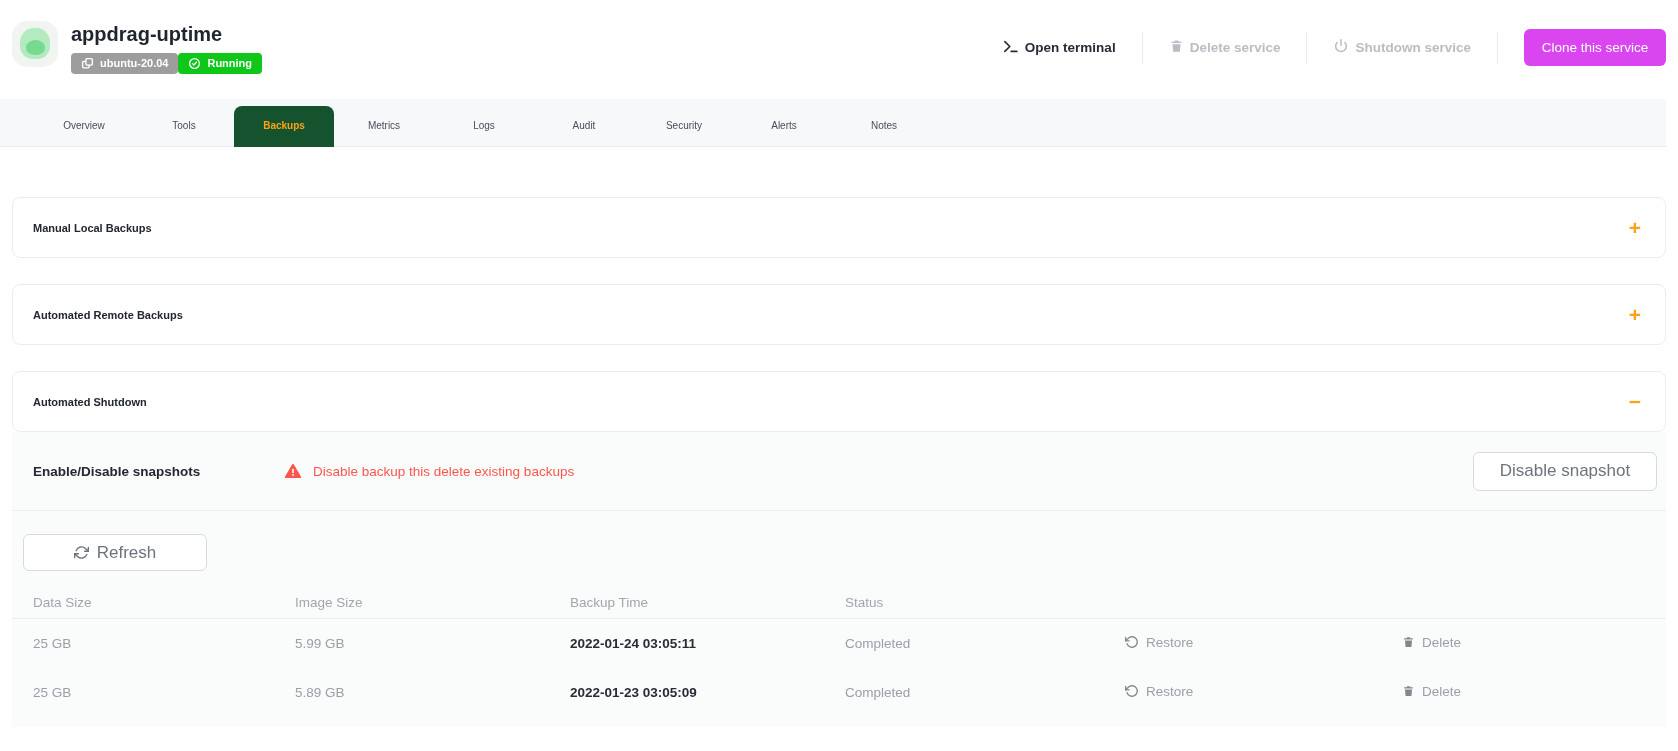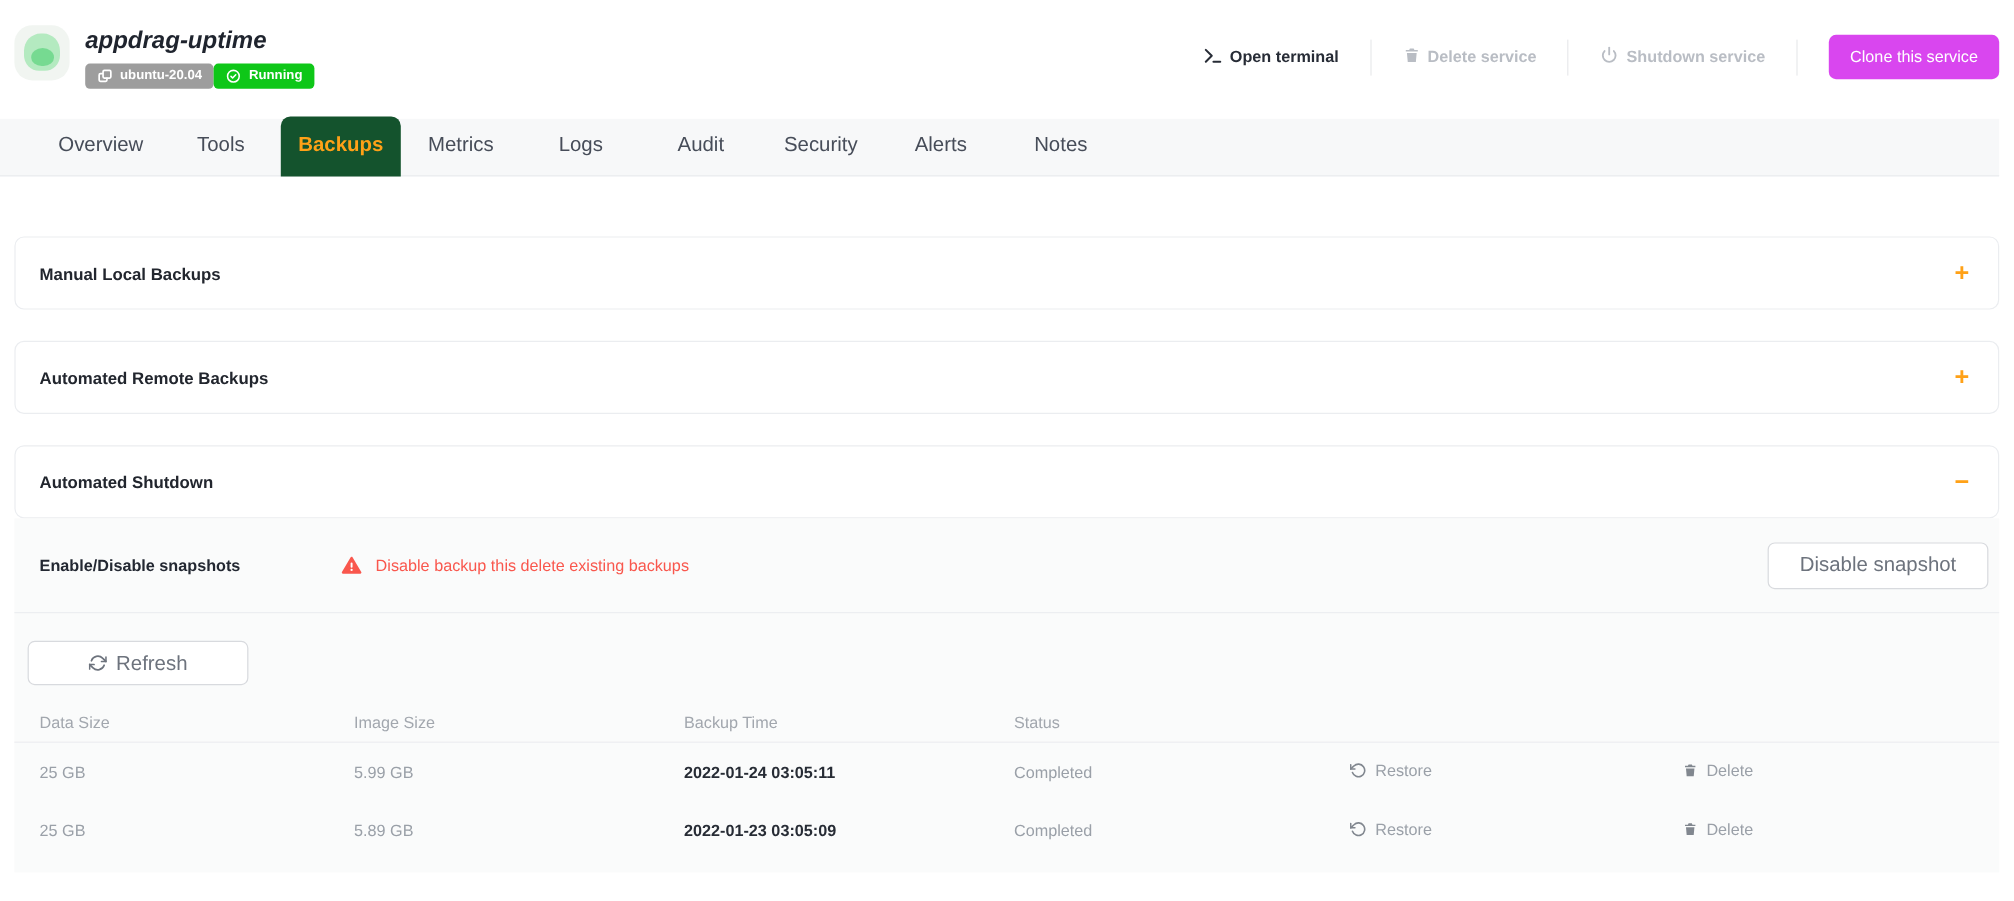--- a/index.html
+++ b/index.html
@@ -28,21 +28,21 @@
   }
   .avatar .blob1 {
     position: absolute; left: 8px; top: 7px; width: 30px; height: 31px;
     background: #b4eac0; border-radius: 46% 46% 42% 42%;
   }
   .avatar .blob2 {
     position: absolute; left: 14px; top: 19px; width: 19px; height: 15px;
     background: #76da91; border-radius: 50% 50% 46% 46%;
   }
   .service-meta { display: flex; flex-direction: column; gap: 7px; padding-top: 2px; }
-  .service-title { font-size: 20px; font-weight: 700; color: #1f242e; font-style: italic; }
+  .service-title { font-size: 20px; font-weight: 700; color: #1f242e; }
   .badges { display: flex; }
   .badge {
     display: inline-flex; align-items: center; gap: 6px;
     font-size: 11px; font-weight: 700; color: #fff;
     padding: 4px 10px; border-radius: 4px; line-height: 1.2;
   }
   .badge.os { background: #9d9d9d; }
   .badge.running { background: #0ec718; }
   .badge svg { display: block; }
 
@@ -68,21 +68,21 @@
     background: #f7f8f9;
     border-bottom: 1px solid #e9ebee;
     height: 48px;
     display: flex;
     align-items: flex-end;
     padding-left: 34px;
     margin-right: 12px;
   }
   .tab {
     width: 100px; text-align: center;
-    font-size: 17px; color: #474d59;
+    font-size: 10px; color: #474d59;
     padding: 14px 0 15px 0;
     cursor: pointer;
     border-radius: 8px 8px 0 0;
   }
   .tab.active {
     background: #14532d;
     color: #ffa117;
     font-weight: 600;
     margin-bottom: -1px;
     padding-bottom: 16px;
@@ -94,21 +94,21 @@
     margin-top: 26px;
     border: 1px solid #ebedf0;
     border-radius: 8px;
     background: #fff;
     height: 61px;
     display: flex; align-items: center; justify-content: space-between;
     padding: 0 24px 0 20px;
     cursor: pointer;
   }
   .card.first { margin-top: 50px; }
-  .card-title { font-size: 14px; font-weight: 700; color: #22262e; }
+  .card-title { font-size: 11px; font-weight: 700; color: #22262e; }
   .card-toggle {
     color: #ffa117; font-size: 21px; font-weight: 700; line-height: 1;
     cursor: pointer; user-select: none;
   }
   .card.open { border-radius: 8px; }
 
   
   .panel-body { background: #fafbfb; height: 295px; }
   .snap-row1 {
     display: flex; align-items: center;

